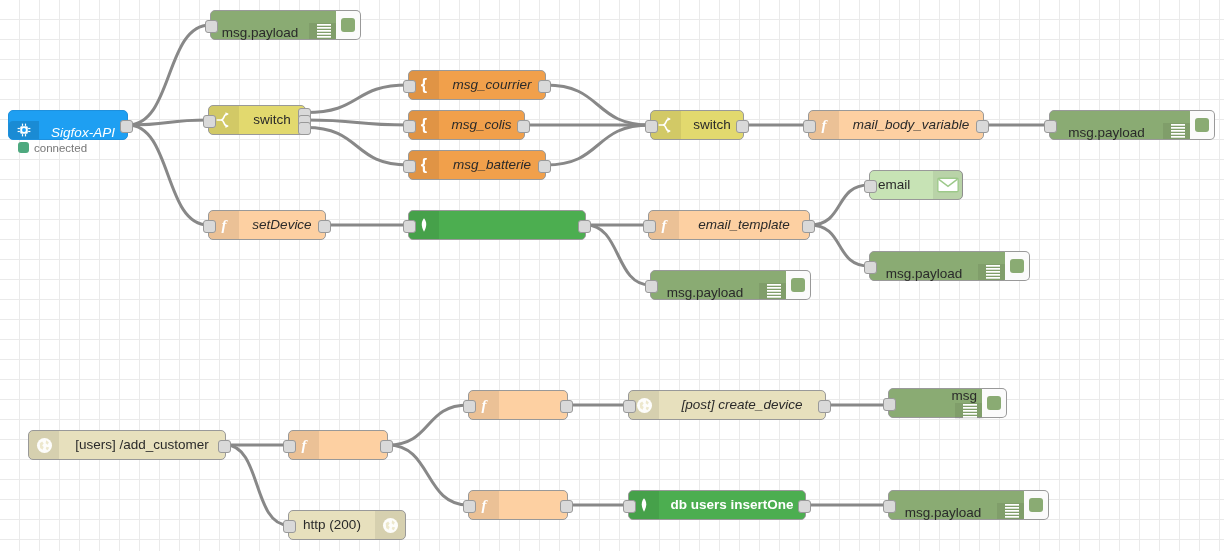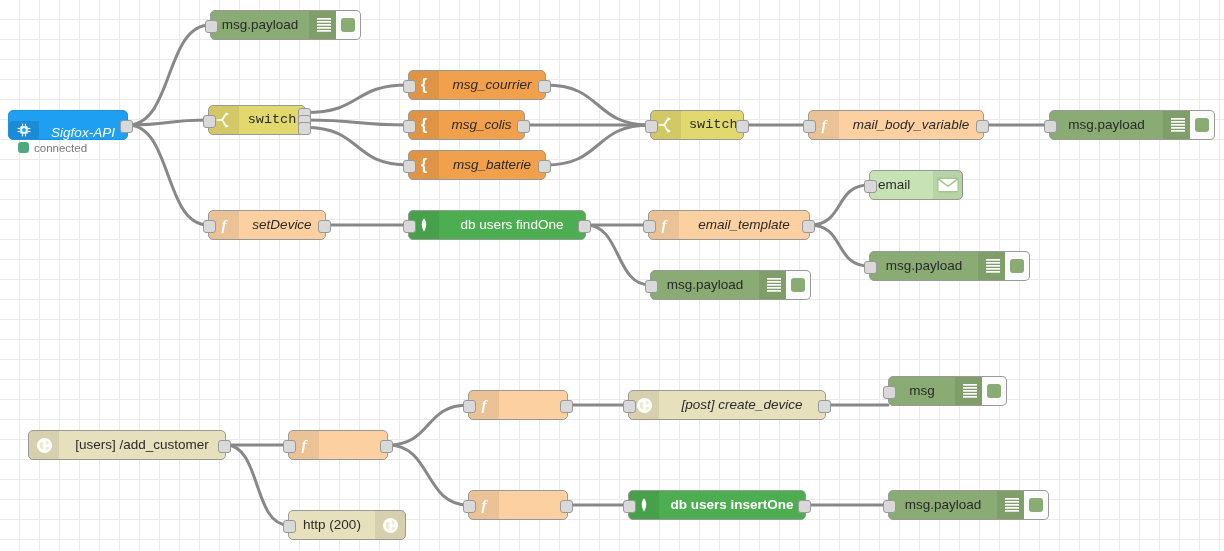--- a/index.html
+++ b/index.html
@@ -109,27 +109,27 @@
     height: 14px;
     border-radius: 3px;
     background: #8aab73;
   }
 
   
   .n-mqtt    { background: #1e9ff2; border-color: #1e90dd; align-items: flex-end; }
   .n-mqtt .body { color: #ffffff; }
   .n-mqtt .icontray { background: rgba(0,0,0,0.12); }
 
-  .n-switch  { background: #e2d96e; font-family: Liberation Mono, monospace; }
+  .n-switch  { background: #e2d96e; }
   .n-func    { background: #fdd0a2; }
   .n-template{ background: #f1a04b; }
   .n-mongo   { background: #4cae50; }
   .n-mongo .body { color: #ffffff; }
   .n-http    { background: #e7e0bd; }
-  .n-debug   { background: #8aab73; }
+  .n-debug   { background: #8aab73; align-items: flex-end; }
   .n-debug .body { color: #2a2a2a; }
   .n-email   { background: #c7e3b5; gap: 15px; }
 
   .status {
     position: absolute;
     display: flex;
     align-items: flex-start;
     gap: 5px;
     font-size: 11.5px;
     color: #777777;
@@ -305,21 +305,20 @@
       <div class="body">setDevice</div>
       <span class="port in"></span>
       <span class="port out"></span>
     </div>
     <div class="node n-mongo" style="left: 408px; top: 210px; width: 178px;">
       <div class="icontray left">
         <svg width="16" height="20" viewBox="0 0 24 24">
           <path d="M12 2 C16 7 17 13 12 22 C7 13 8 7 12 2 Z" fill="#ffffff"></path>
         </svg>
       </div>
-      <div class="body">db users findOne</div>
       <span class="port in"></span>
       <span class="port out"></span>
     </div>
     <div class="node n-func italic" style="left: 648px; top: 210px; width: 162px;">
       <div class="icontray left">
         <svg width="18" height="20" viewBox="0 0 24 24">
           <text x="12" y="18.5" font-family="Liberation Serif, serif" font-style="italic" font-size="20" font-weight="bold" fill="#ffffff" text-anchor="middle">f</text>
         </svg>
       </div>
       <div class="body">email_template</div>
@@ -422,21 +421,21 @@
           <circle cx="12" cy="12" r="9.5" fill="#ffffff" opacity="0.95"></circle>
           <path d="M6 9 L9 7 L11 9.5 L9 12 L11 14 L9.5 17.5 L6.5 15 Z" fill="#e7e0bd" opacity="0.75"></path>
           <path d="M14 5.5 L17.5 8 L16 11 L13.5 9 Z" fill="#e7e0bd" opacity="0.75"></path>
           <path d="M14.5 13.5 L18 14.5 L16 18 L13.5 16.5 Z" fill="#e7e0bd" opacity="0.75"></path>
         </svg>
       </div>
       <div class="body">[post] create_device</div>
       <span class="port in"></span>
       <span class="port out"></span>
     </div>
-    <div class="node n-debug" style="left: 888px; top: 376px; width: 98px;">
+    <div class="node n-debug" style="left: 888px; top: 388px; width: 98px; flex-direction: column;">
       <div class="body">msg</div>
       <div class="icontray right">
         <svg width="16" height="16" viewBox="0 0 16 16">
           <g fill="#ffffff">
             <rect x="1" y="1" width="14" height="1.7"></rect>
             <rect x="1" y="4" width="14" height="1.7"></rect>
             <rect x="1" y="7" width="14" height="1.7"></rect>
             <rect x="1" y="10" width="14" height="1.7"></rect>
             <rect x="1" y="13" width="14" height="1.7"></rect>
           </g>

